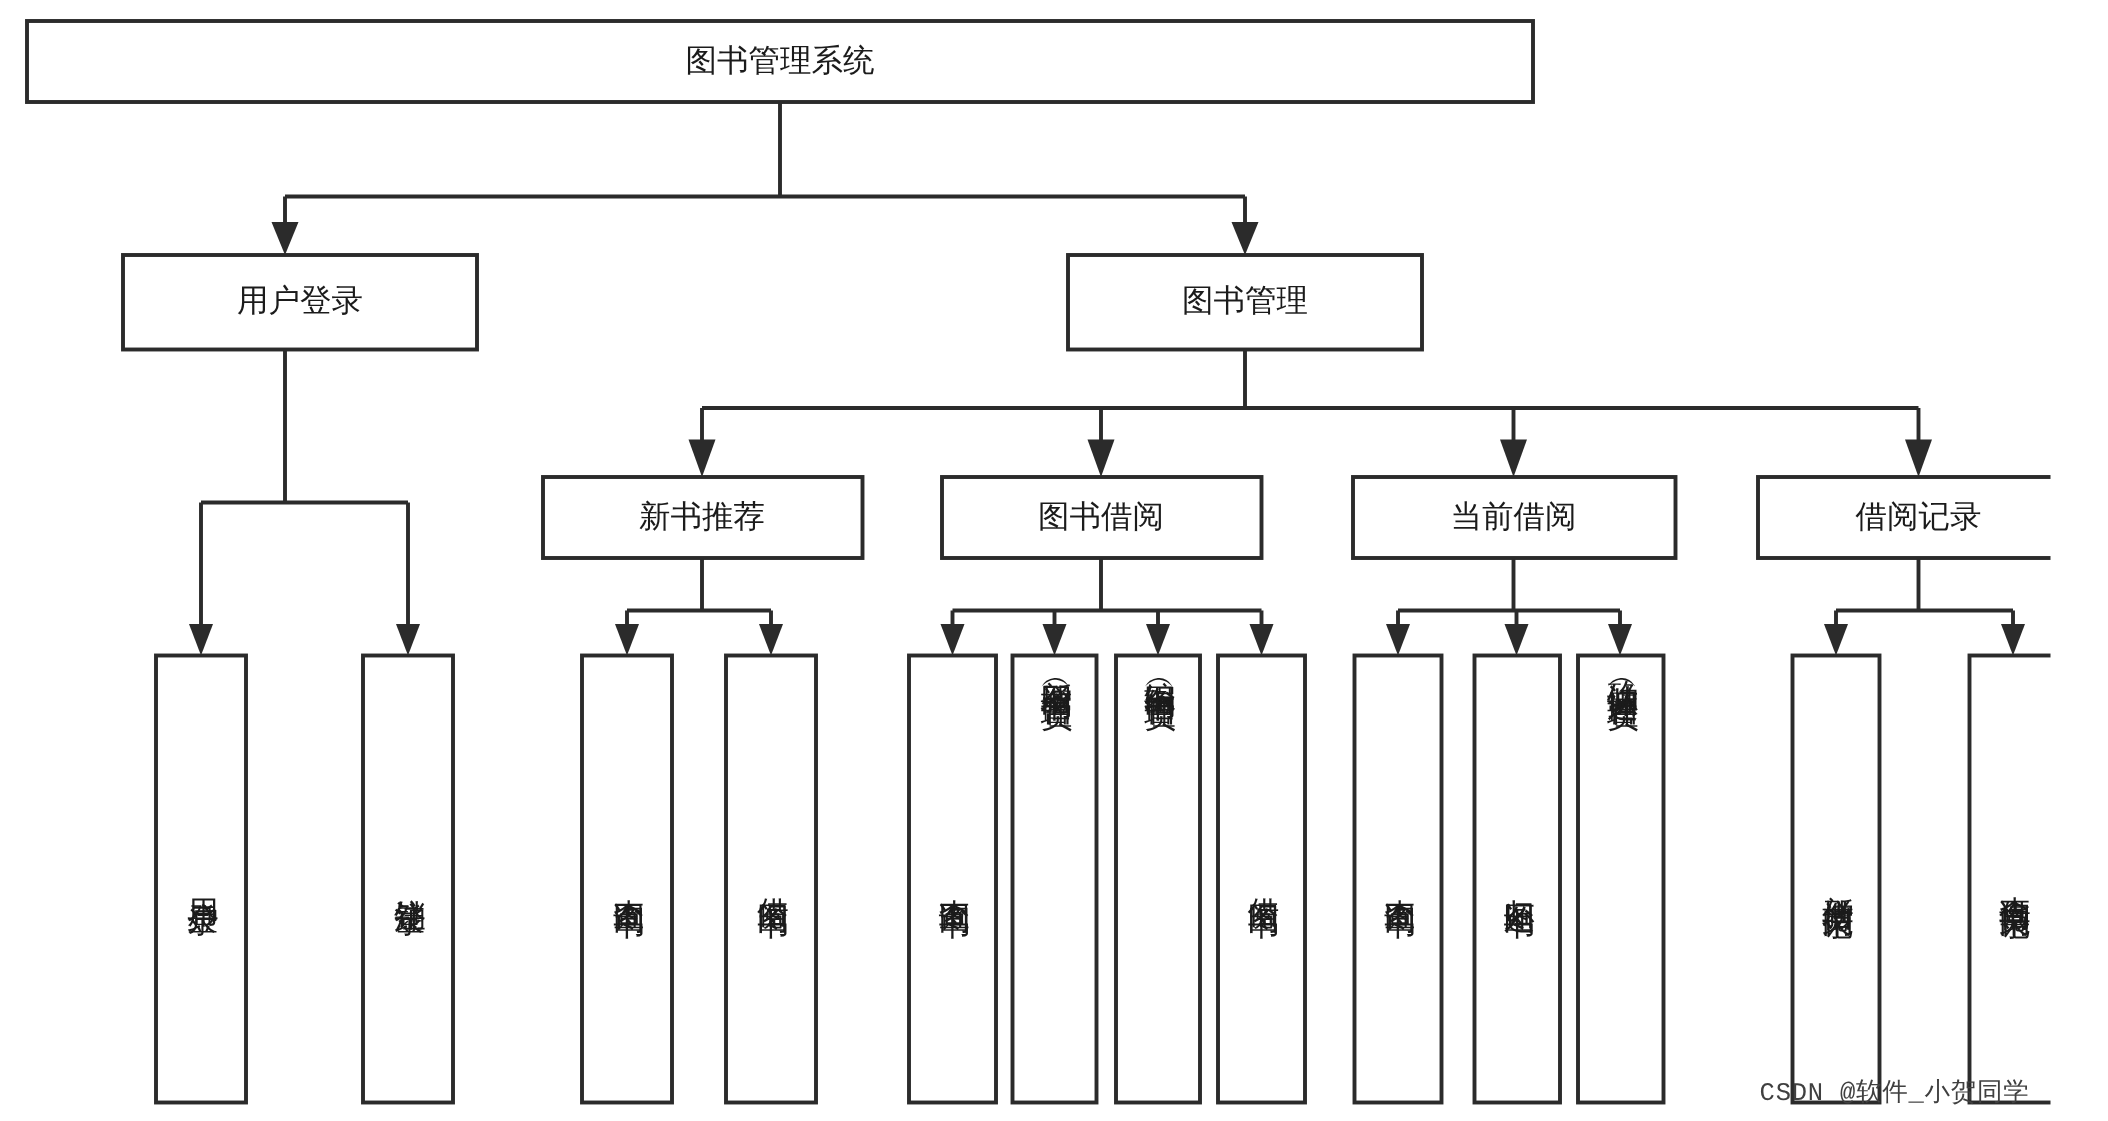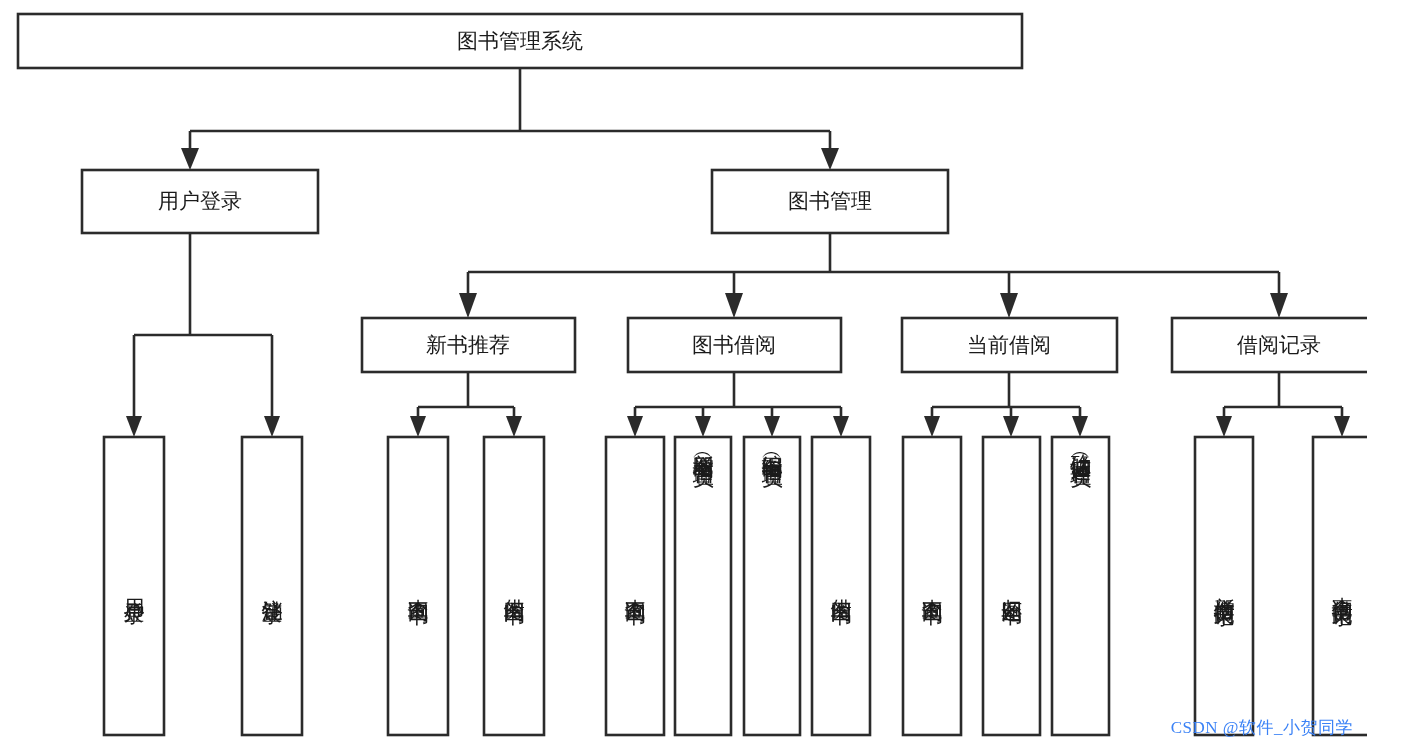--- a/index.html
+++ b/index.html
@@ -62,23 +62,23 @@
     line-height: 1.08;
     color: #1b1b1b;
     letter-spacing: 2px;
     white-space: nowrap;
     text-align: center;
   }
   .watermark {
     position: absolute;
     right: 14px;
     bottom: 8px;
-    font-family: Liberation Serif, serif;
+    font-family: Liberation Mono, monospace;
     font-size: 17px;
-    color: #3b82f6;
+    color: #404040;
     letter-spacing: 0.5px;
     user-select: none;
     white-space: nowrap;
   }
 </style>
 </head>
 <body>
 
 <div id="diagram-root">
 

